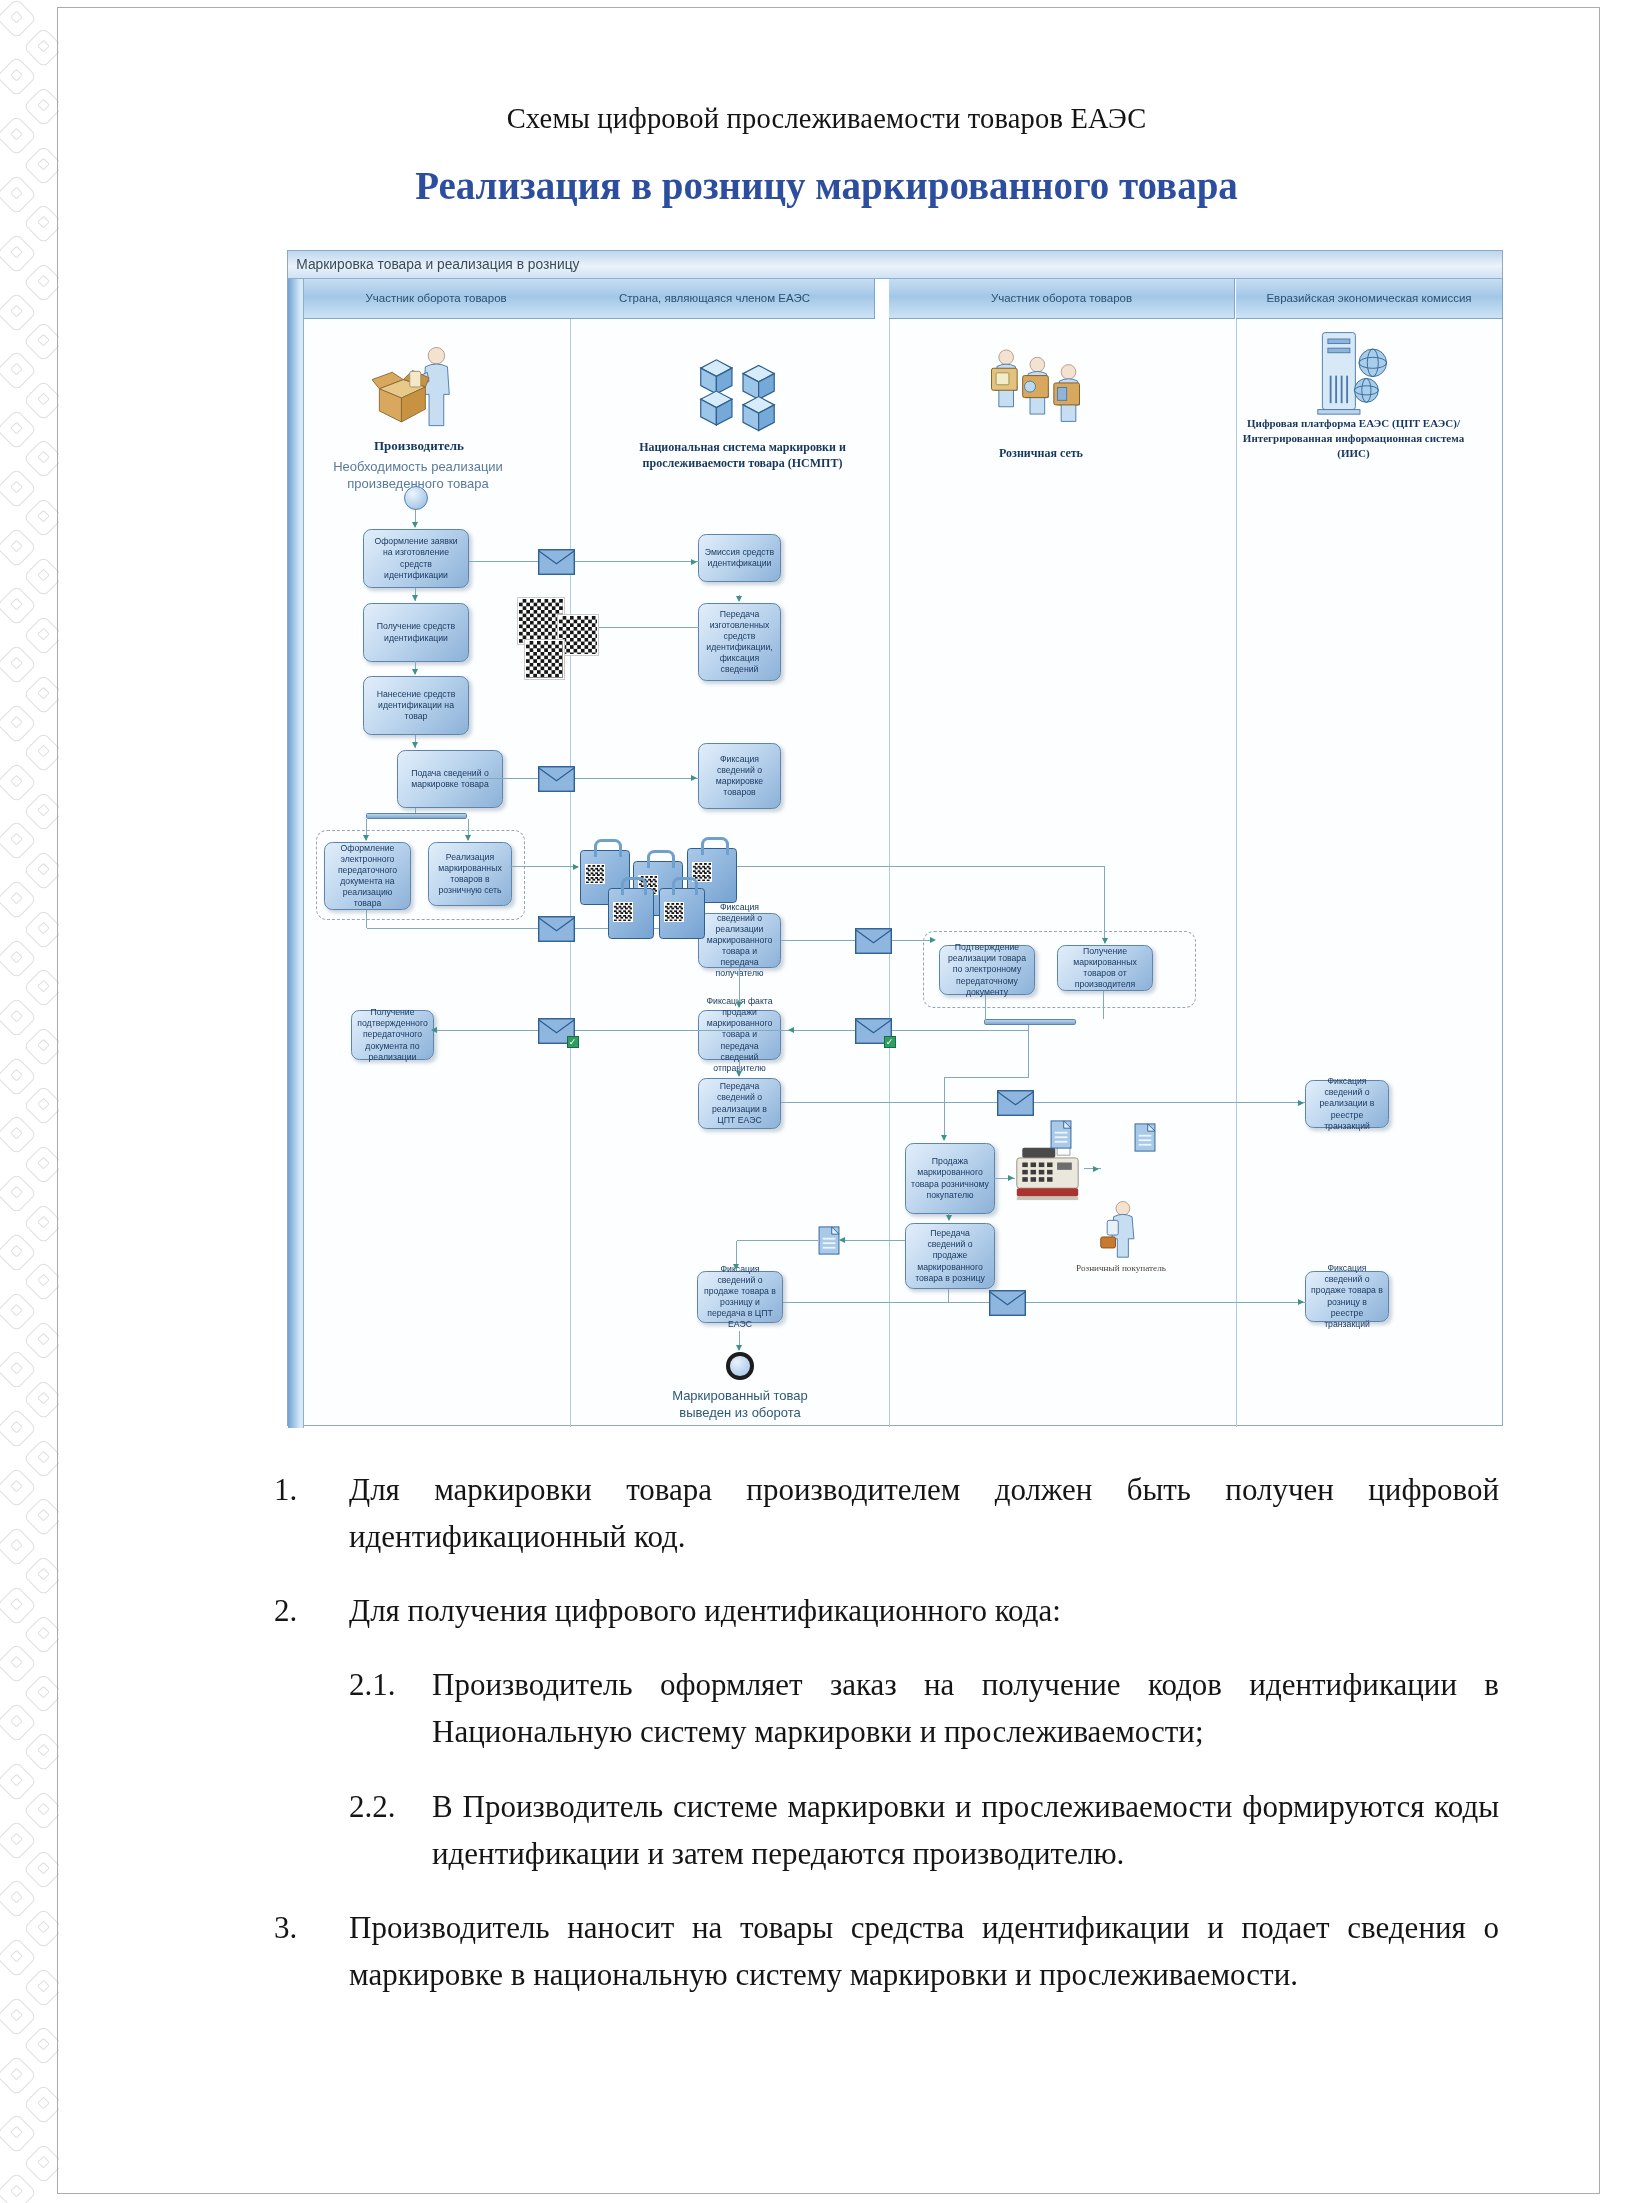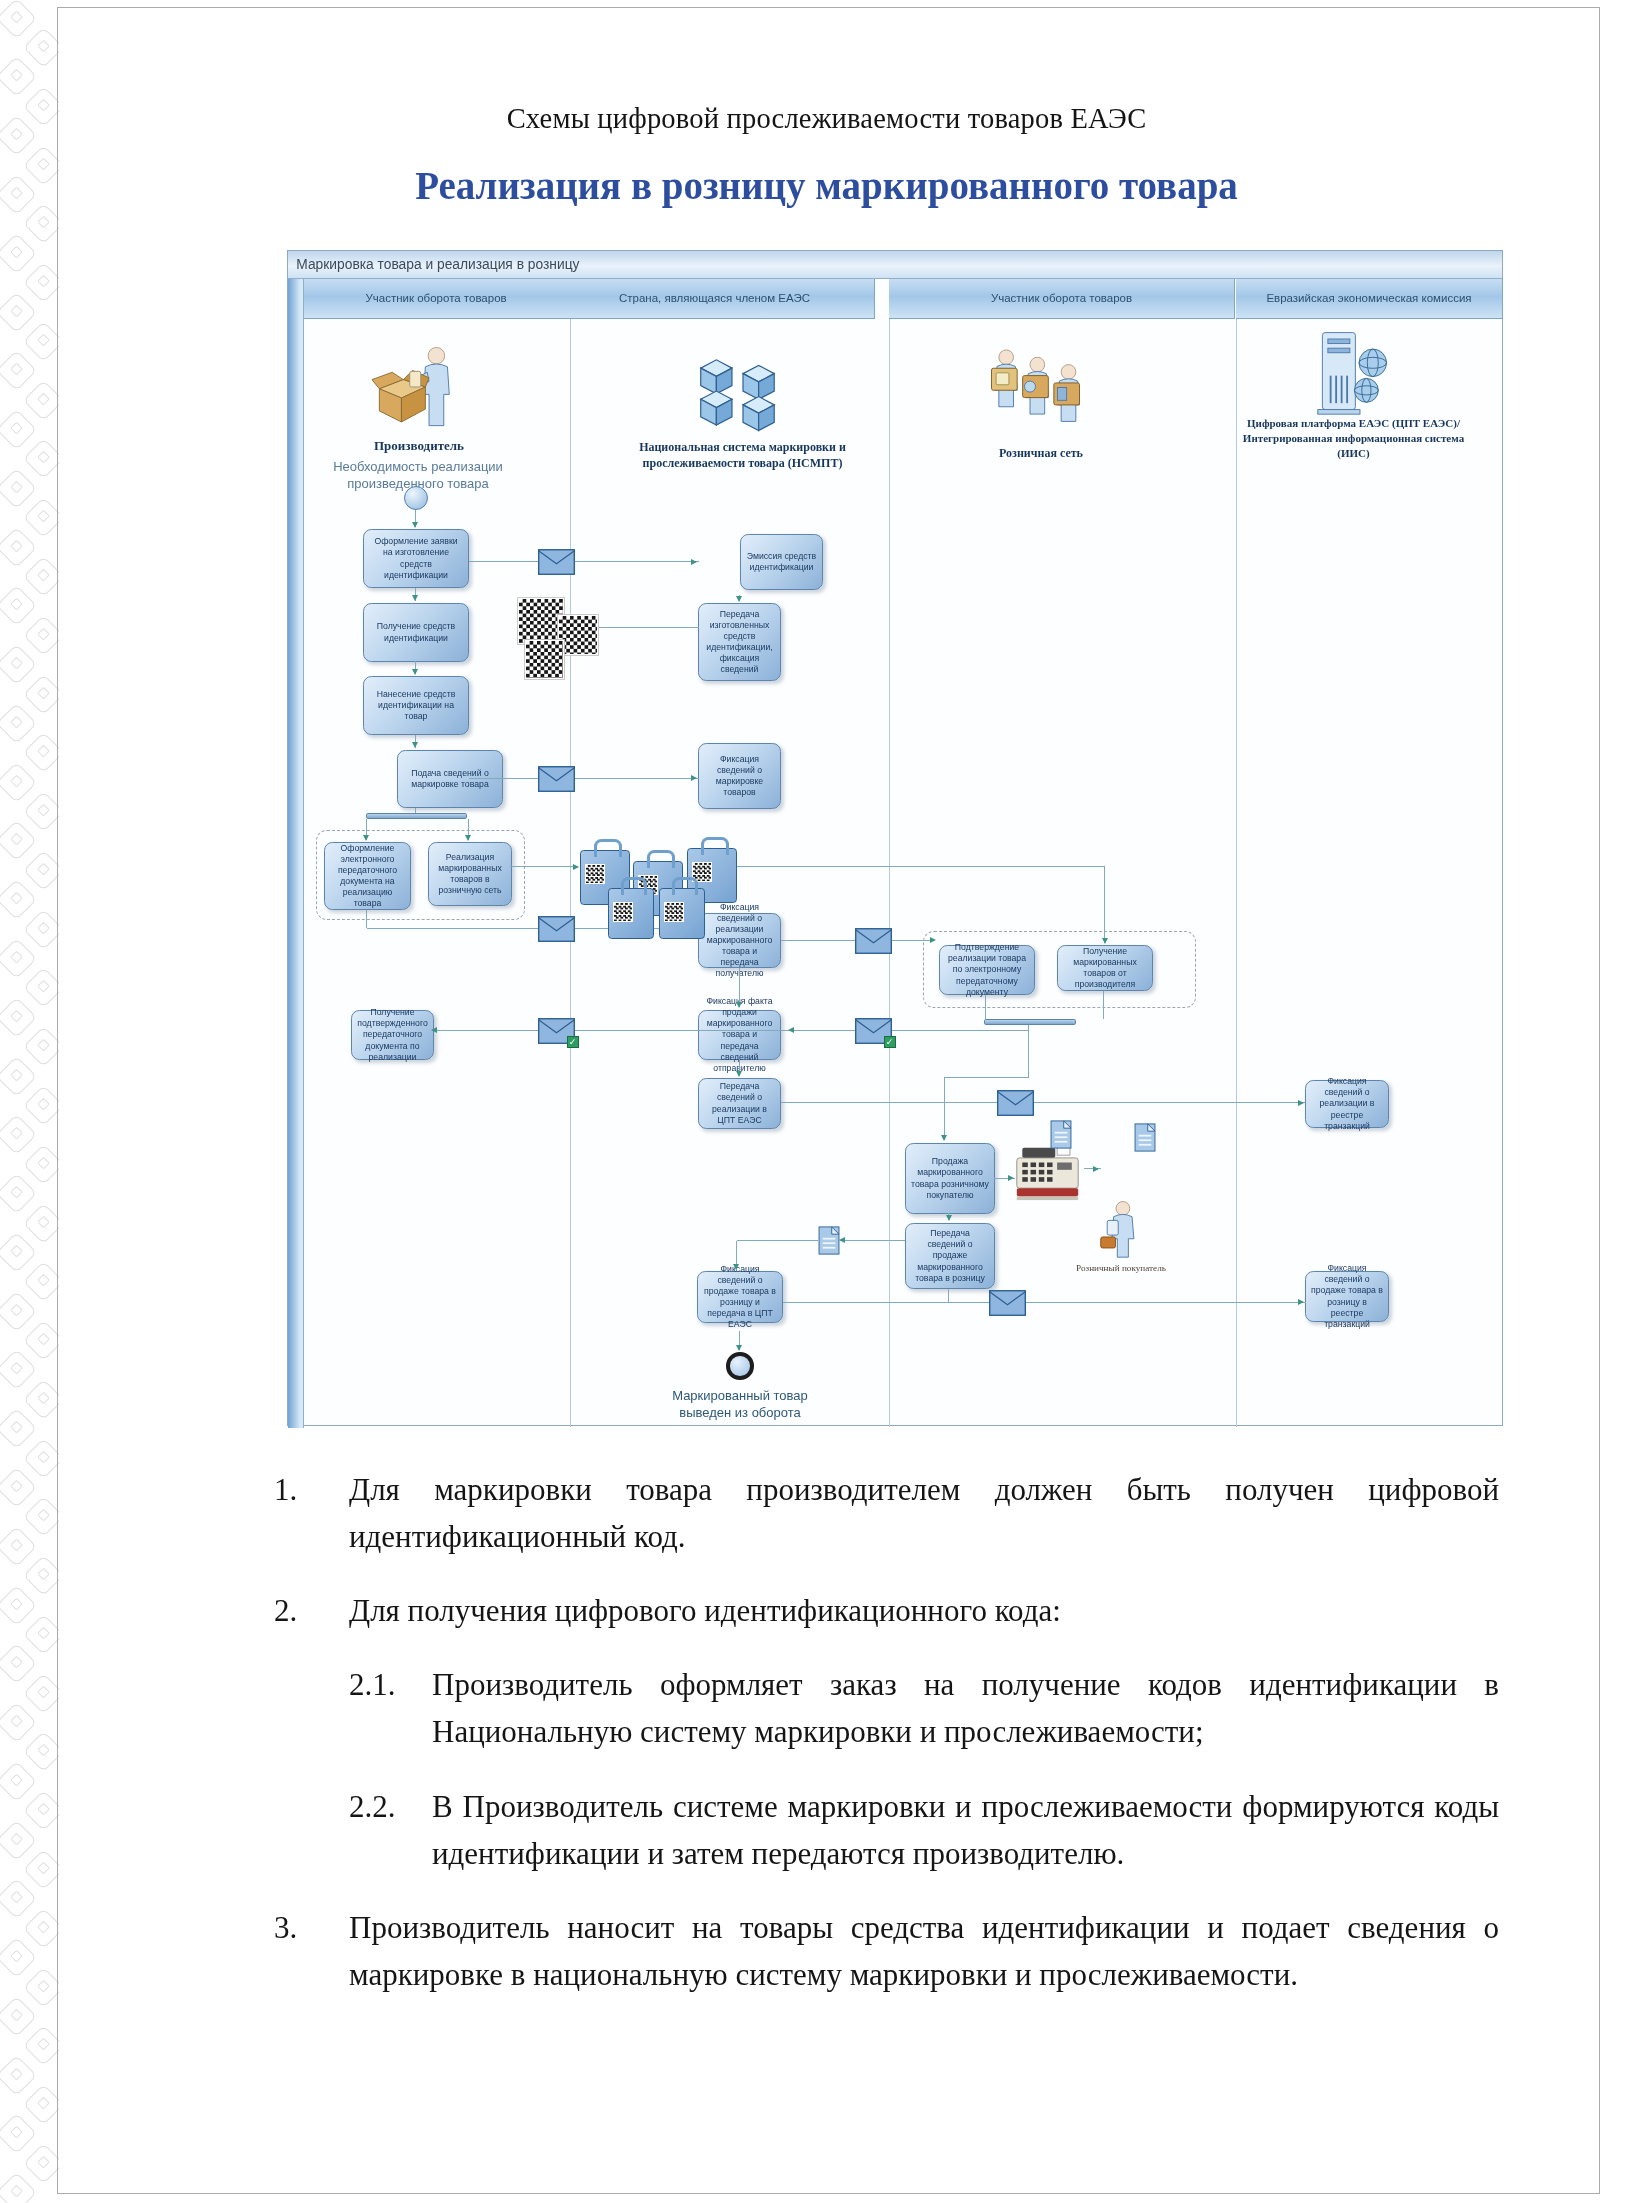--- a/index.html
+++ b/index.html
@@ -431,21 +431,21 @@
     <div class="node" style="left:75px;top:278px;width:106px;height:59px;">Оформление заявки на изготовление средств идентификации</div>
     <div class="node" style="left:75px;top:352px;width:106px;height:59px;">Получение средств идентификации</div>
     <div class="node" style="left:75px;top:425px;width:106px;height:59px;">Нанесение средств идентификации на товар</div>
     <div class="node" style="left:75px;top:499px;width:106px;height:58px;margin-left:34px;">Подача сведений о маркировке товара</div>
     <div class="bar" style="left:78px;top:562px;width:101px;height:6.4px;"></div>
     <div class="dashed-group" style="left:27.5px;top:579px;width:209px;height:90px;"></div>
     <div class="node" style="left:36px;top:591px;width:87px;height:68px;">Оформление электронного передаточного документа на реализацию товара</div>
     <div class="node" style="left:140px;top:591px;width:84px;height:64px;">Реализация маркированных товаров в розничную сеть</div>
     <div class="node" style="left:63px;top:759px;width:83px;height:50px;">Получение подтвержденного передаточного документа по реализации</div>
 
-    <div class="node" style="left:410px;top:283px;width:83px;height:56px;margin-left:42px;">Эмиссия средств идентификации</div>
+    <div class="node" style="left:410px;top:283px;width:83px;height:48px;">Эмиссия средств идентификации</div>
     <div class="node" style="left:410px;top:352px;width:83px;height:78px;">Передача изготовленных средств идентификации, фиксация сведений</div>
     <div class="node" style="left:410px;top:492px;width:83px;height:66px;">Фиксация сведений о маркировке товаров</div>
     <div class="node" style="left:410px;top:662px;width:83px;height:55px;">Фиксация сведений о реализации маркированного товара и передача получателю</div>
     <div class="node" style="left:410px;top:759px;width:83px;height:50px;">Фиксация факта продажи маркированного товара и передача сведений отправителю</div>
     <div class="node" style="left:410px;top:827px;width:83px;height:51px;">Передача сведений о реализации в ЦПТ ЕАЭС</div>
     <div class="node" style="left:409px;top:1020px;width:86px;height:52px;">Фиксация сведений о продаже товара в розницу и передача в ЦПТ ЕАЭС</div>
 
     <div class="dashed-group" style="left:635px;top:680px;width:273px;height:77px;"></div>
     <div class="node" style="left:651px;top:694px;width:96px;height:50px;">Подтверждение реализации товара по электронному передаточному документу</div>
     <div class="node" style="left:769px;top:694px;width:96px;height:46px;">Получение маркированных товаров от производителя</div>

